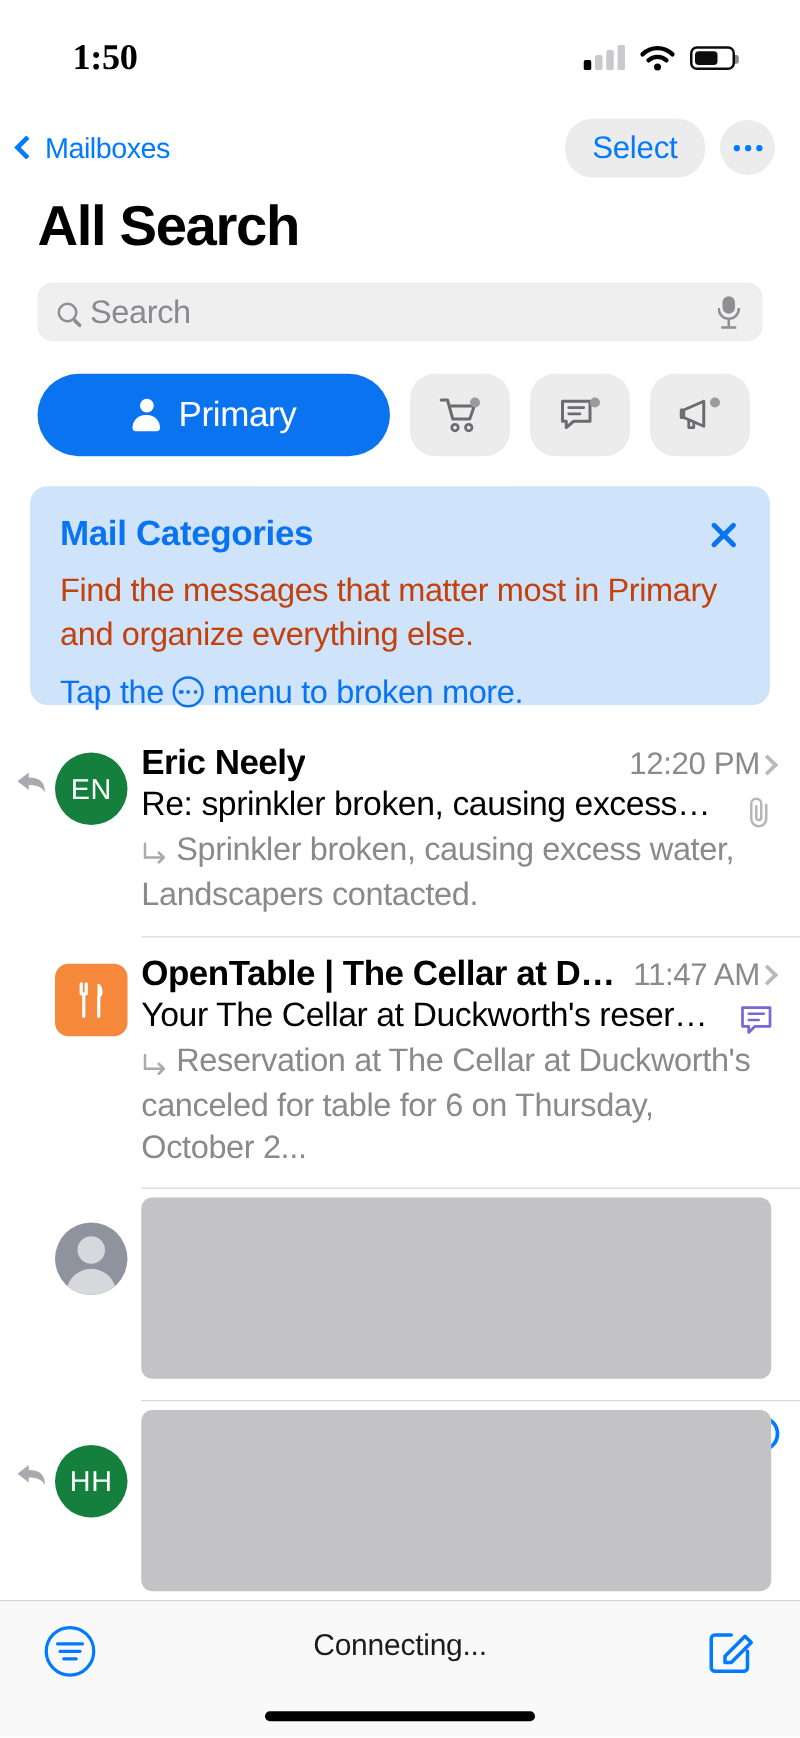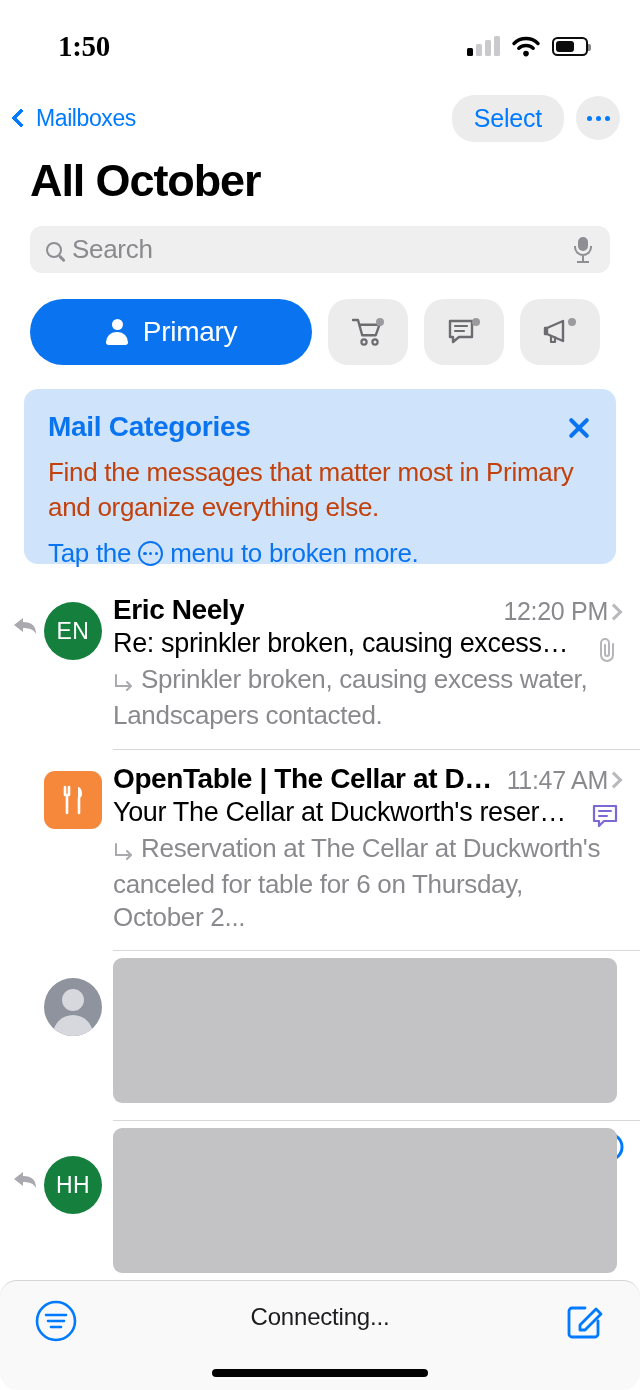--- a/index.html
+++ b/index.html
@@ -145,21 +145,20 @@
   .trail { position: absolute; right: 20px; }
   .redact { position: absolute; background: #c3c3c5; border-radius: 9px; }
 
   
   .toolbar {
     position: absolute; bottom: 0; left: 0; width: 640px; height: 110px;
     background: rgba(249,249,250,0.94);
     border-top: 1px solid #d5d5d8;
     display: flex; align-items: flex-start; justify-content: space-between;
     padding: 18px 34px 0 34px;
-    border-radius: 17px;
   }
   .tb-status { position: absolute; left: 0; right: 0; top: 22px; text-align: center;
                font-size: 24px; color: #1c1c1e; letter-spacing: -0.2px; }
   .home-ind { position: absolute; bottom: 13px; left: 50%; transform: translateX(-50%);
               width: 216px; height: 8px; border-radius: 4px; background: #000; }
 </style>
 </head>
 <body>
 
 <div class="phone">
@@ -192,21 +191,21 @@
     <div class="nav-right">
       <button class="pill-btn">Select</button>
       <div class="round-btn">
         <i></i>
           <i></i>
           <i></i>
       </div>
     </div>
   </div>
 
-  <div class="large-title">All October</div>
+  <div class="large-title">All Search</div>
 
   <div class="search">
     <div class="mag"></div>
     <div class="ph">Search</div>
     <div class="mic">
       <div class="cap"></div>
         <div class="arc"></div>
         <div class="stem"></div>
         <div class="base"></div>
     </div>

